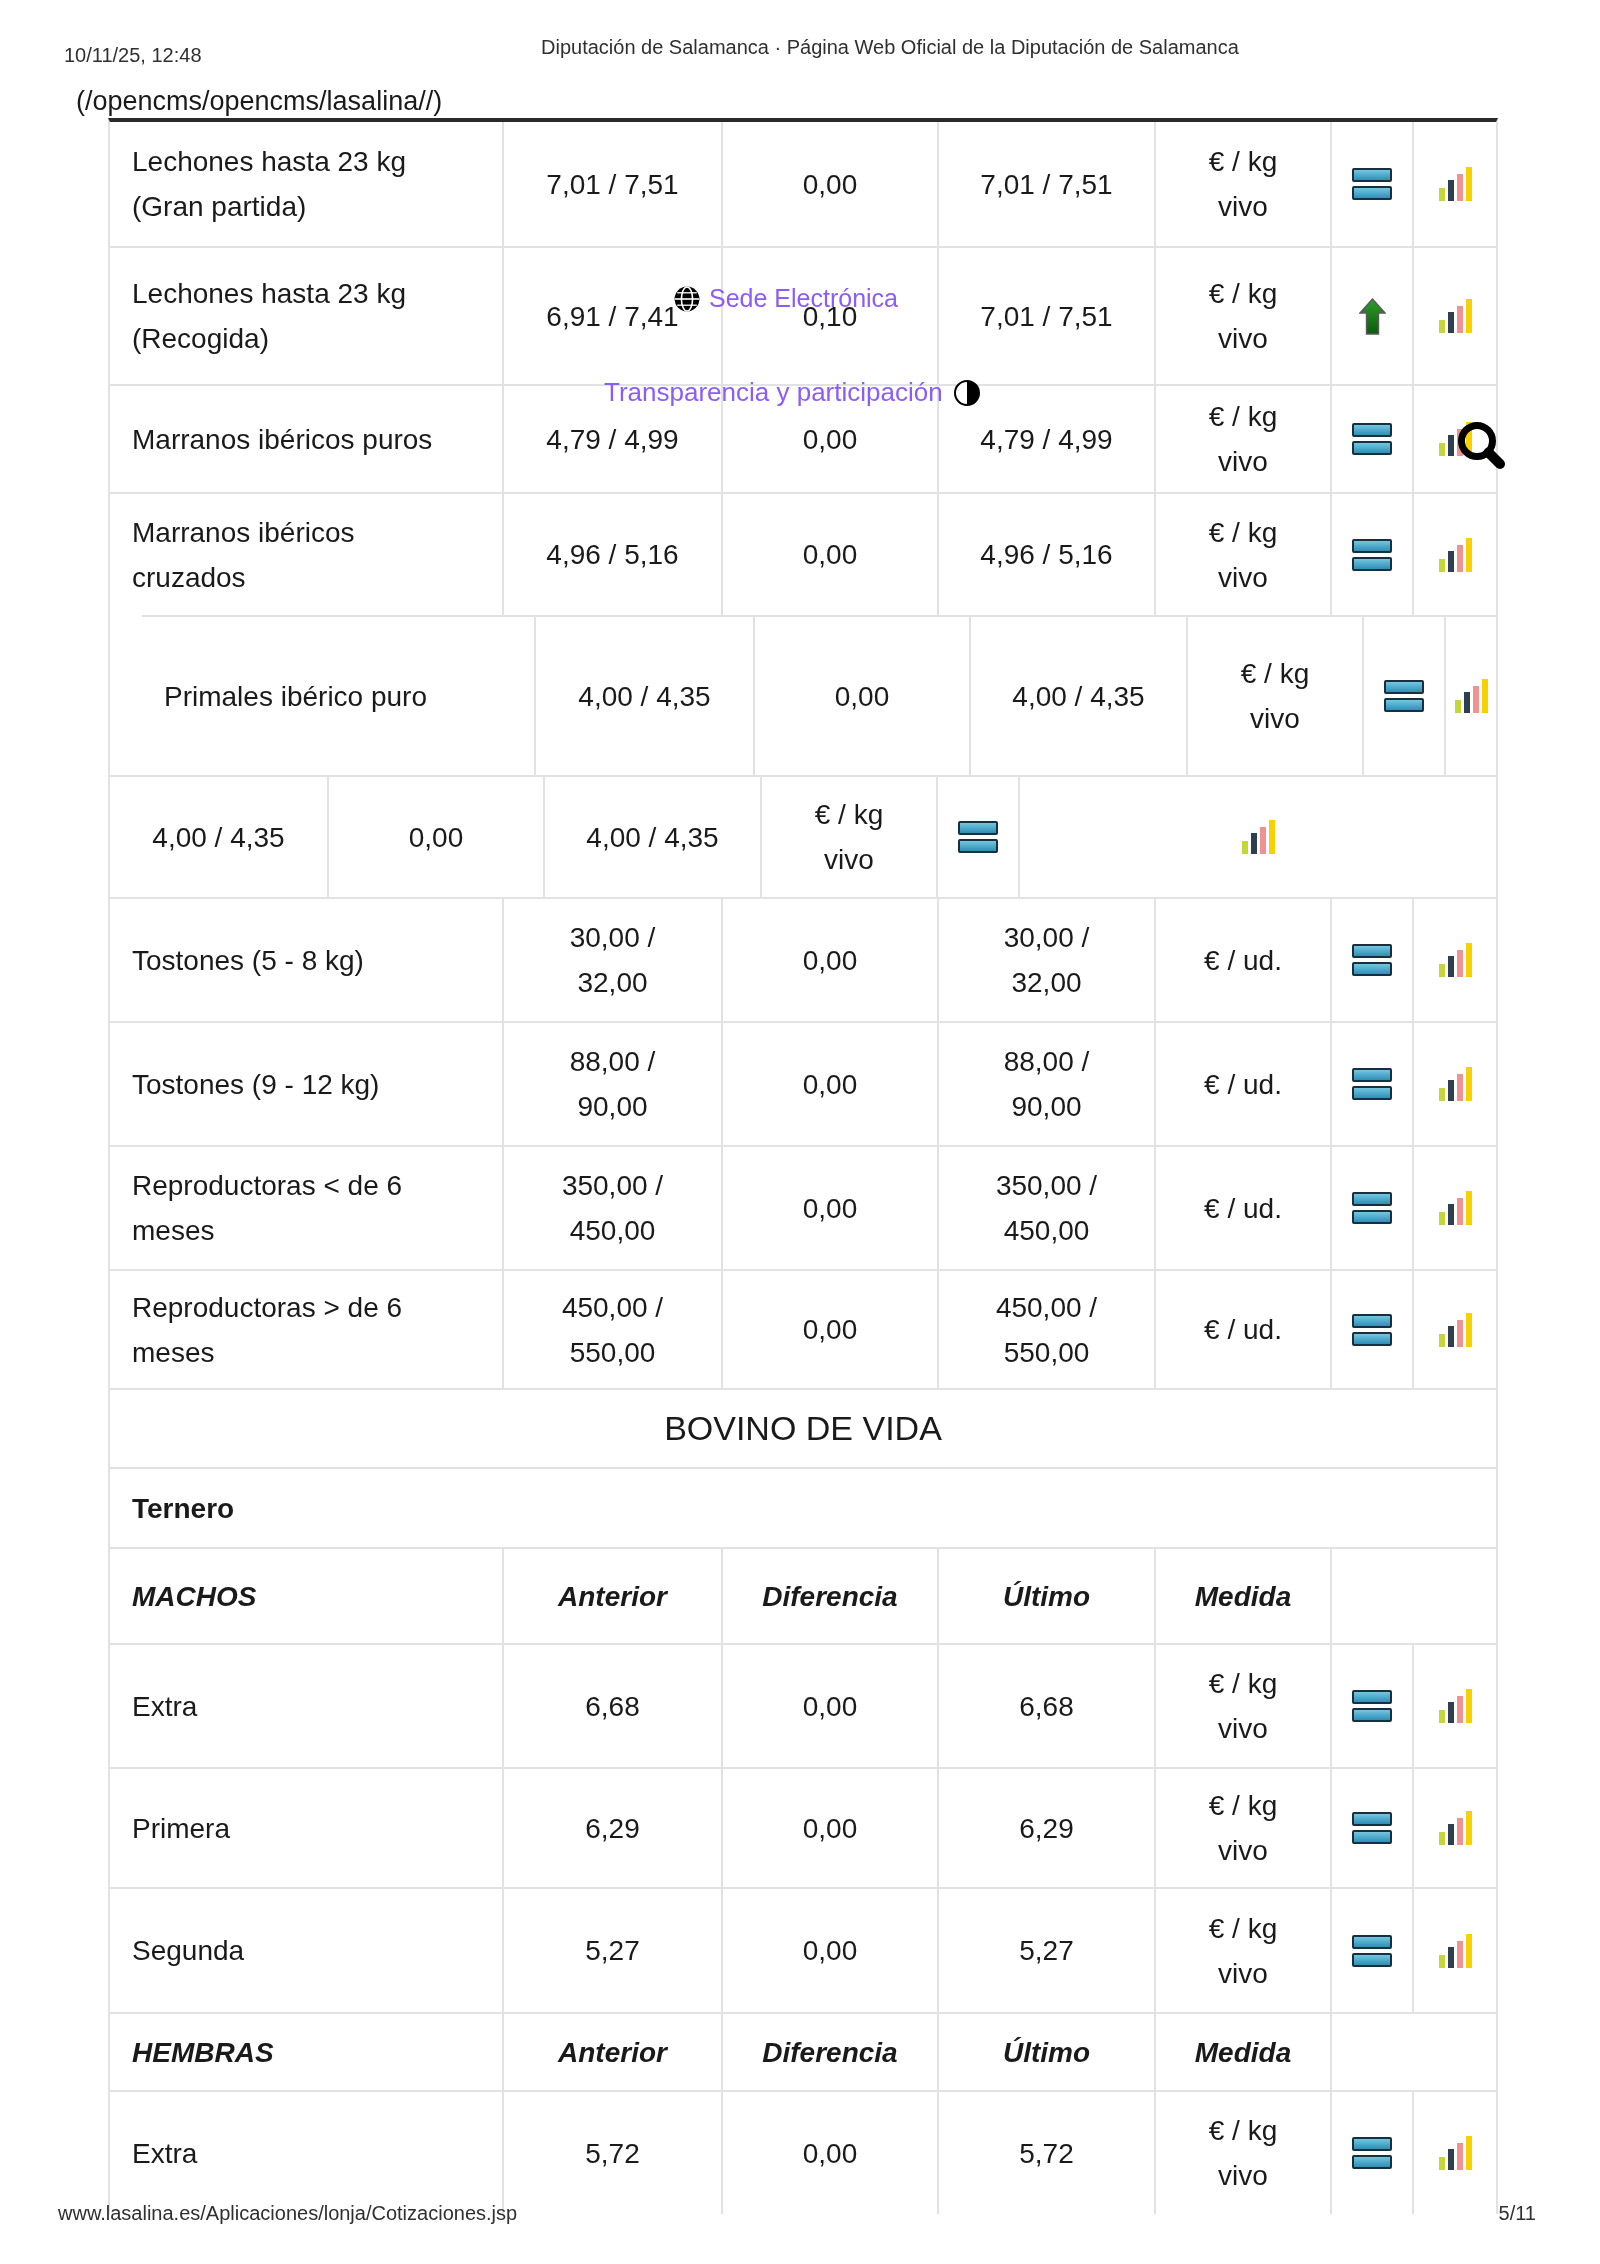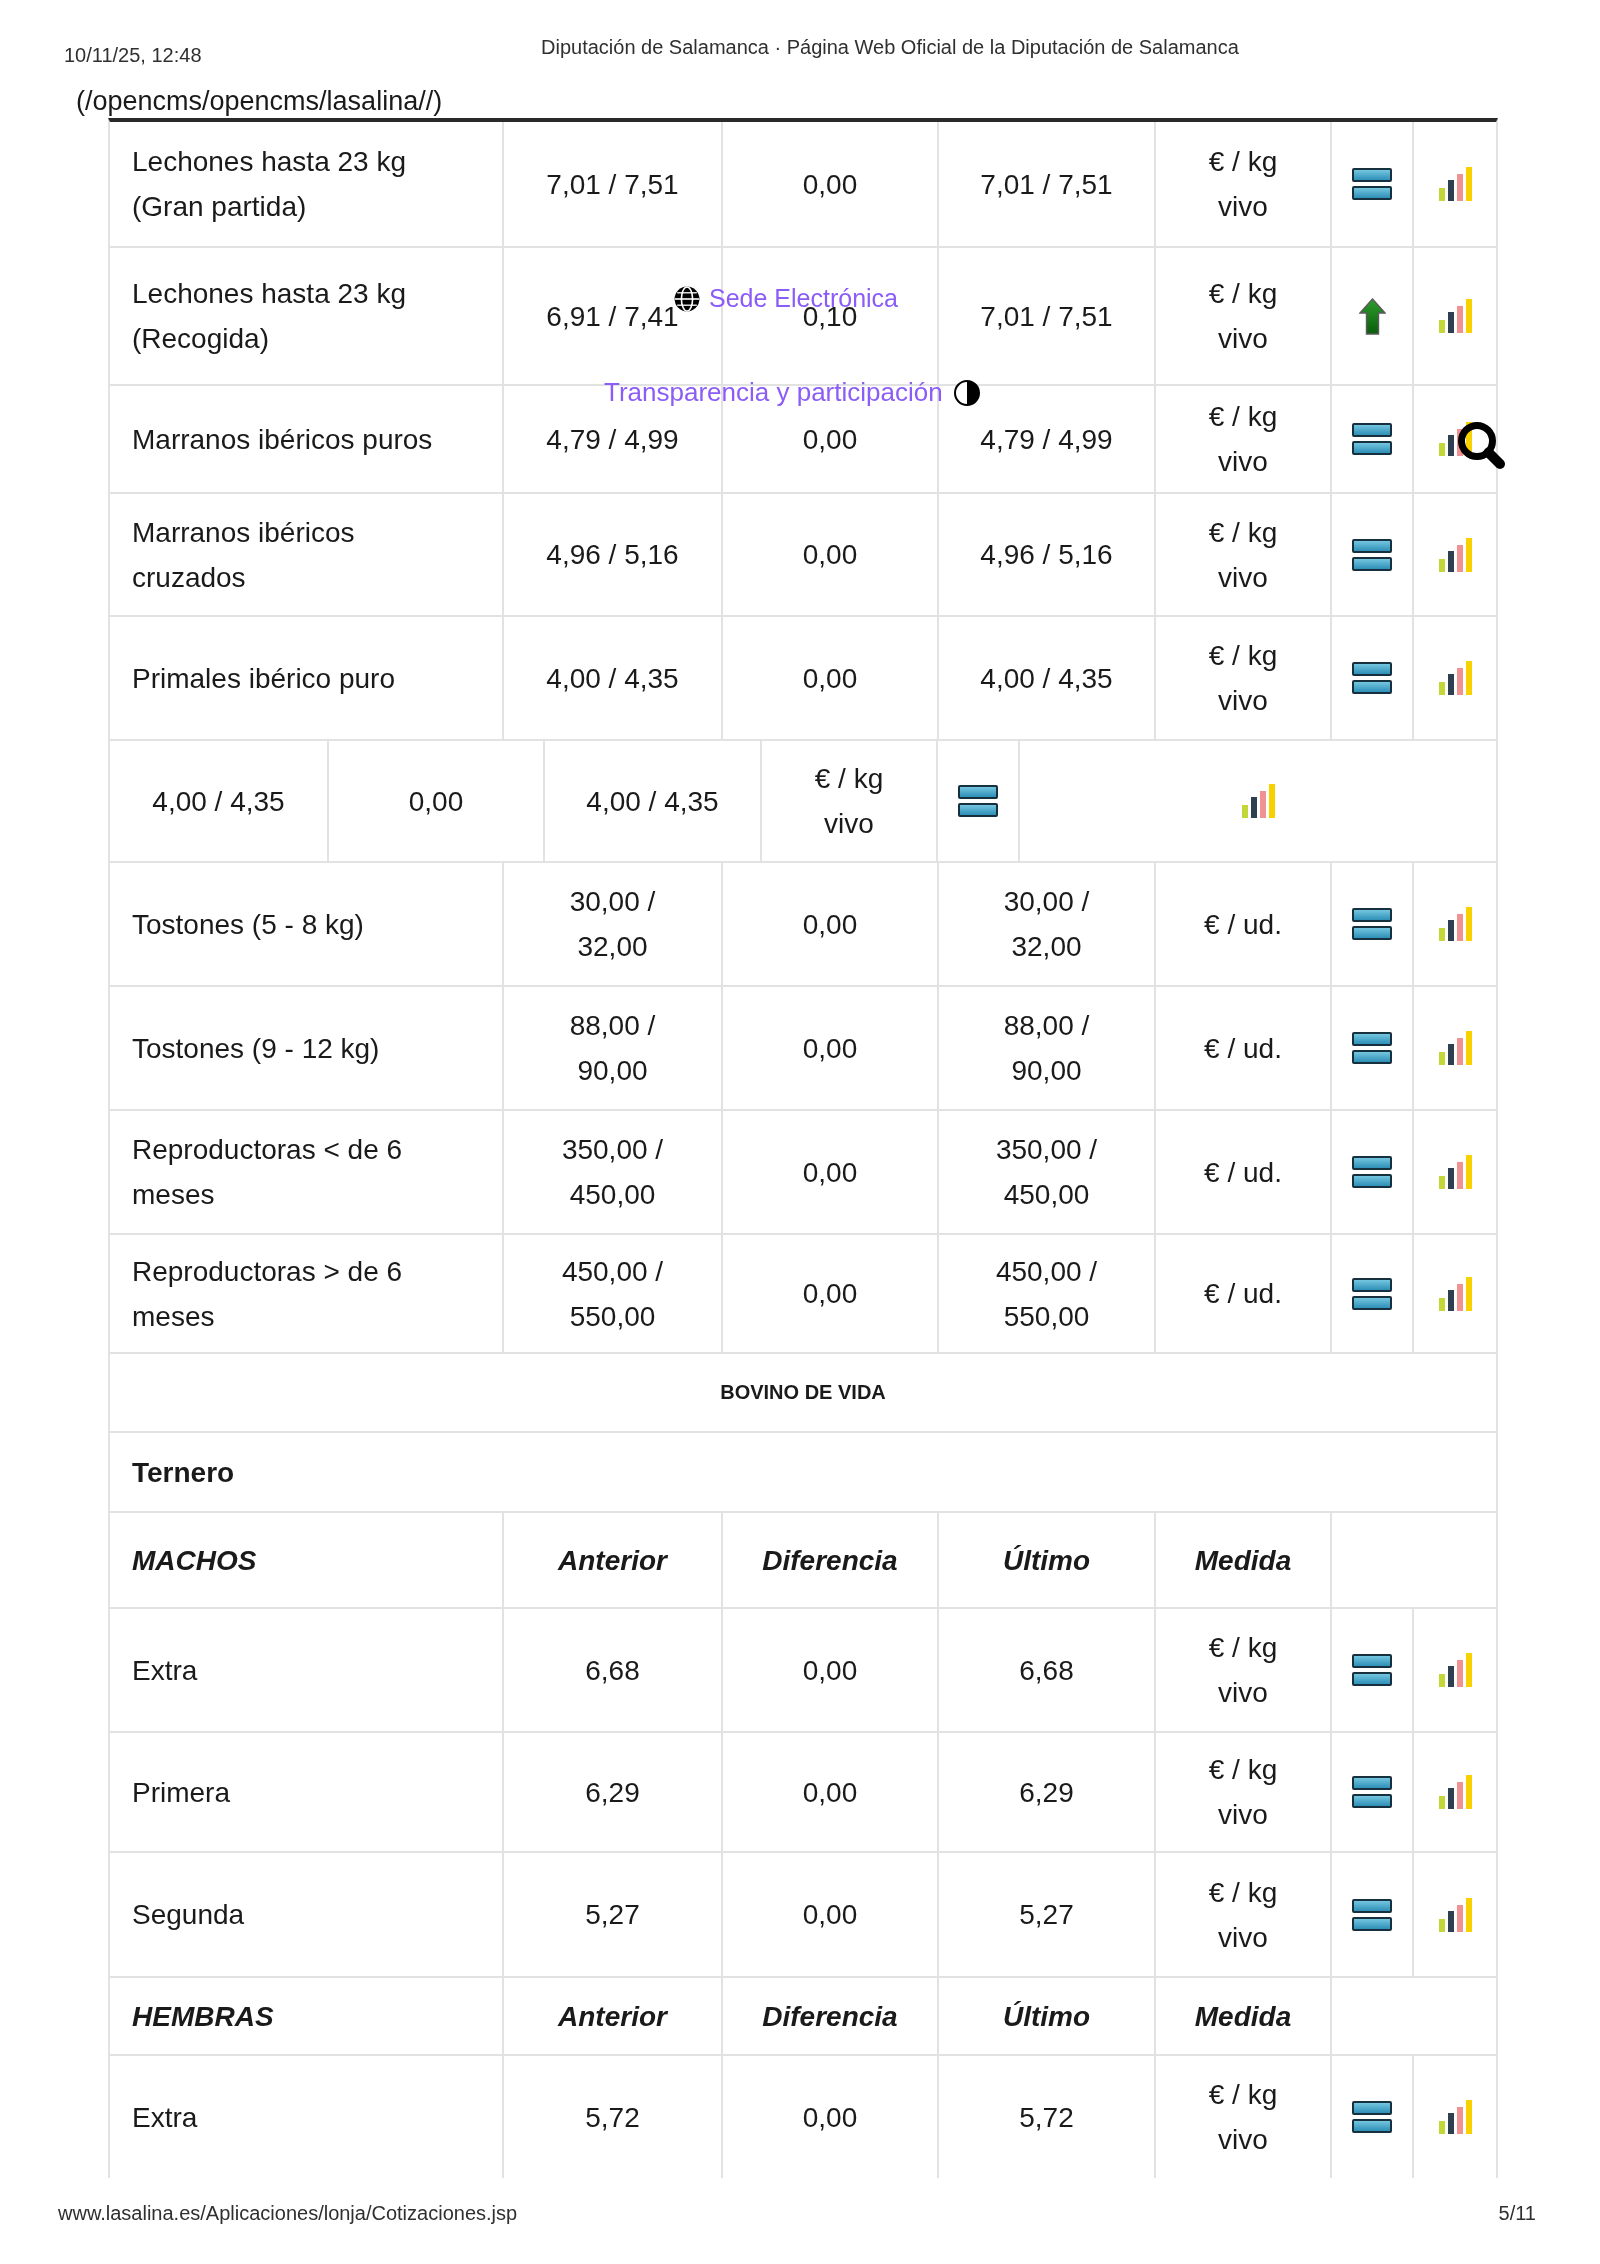--- a/index.html
+++ b/index.html
@@ -23,21 +23,21 @@
   .cell{
     box-sizing:border-box;display:flex;align-items:center;justify-content:center;
     text-align:center;font-size:28px;line-height:45px;white-space:pre-line;
     border-right:2px solid #e2e2e2;overflow:hidden;
   }
   .cell.nob{border-right:none;}
   .cell.name{justify-content:flex-start;text-align:left;padding-left:22px;padding-right:14px;}
   .c1{width:394px;} .c2{width:219px;} .c3{width:216px;} .c4{width:217px;}
   .c5{width:176px;} .c6{width:82px;} .c7{flex:1;}
   .hdr .cell{font-weight:bold;font-style:italic;}
-  .section-cell{flex:1;justify-content:center;font-weight:bold;font-size:20px;border-right:none;}
+  .section-cell{flex:1;justify-content:center;font-weight:normal;font-size:34px;border-right:none;}
   .subsection-cell{flex:1;justify-content:flex-start;text-align:left;padding-left:22px;font-weight:bold;border-right:none;}
 
   
   .eq{display:flex;flex-direction:column;gap:4px;}
   .eq i{display:block;width:40px;height:14px;box-sizing:border-box;
         border:2px solid #16303d;border-radius:2px;}
   .chart{display:flex;align-items:flex-end;gap:3px;height:34px;}
   .chart i{display:block;width:6px;}
   .halfmoon{width:26px;height:26px;box-sizing:border-box;border:2px solid #000;
             border-radius:50%;background:linear-gradient(90deg,#ffffff 0 50%,#000000 50% 100%);}
@@ -102,21 +102,21 @@
       <div class="cell name c1">Marranos ibéricos
 cruzados</div>
       <div class="cell c2">4,96 / 5,16</div>
       <div class="cell c3">0,00</div>
       <div class="cell c4">4,96 / 5,16</div>
       <div class="cell c5">€ / kg
 vivo</div>
       <div class="cell c6"><span class="eq"><i style="background:linear-gradient(180deg,#74c6e0,#2e8fb7);border-color:#16303d"></i><i style="background:linear-gradient(180deg,#74c6e0,#2e8fb7);border-color:#16303d"></i></span></div>
       <div class="cell c7 nob"><span class="chart"><i style="background:#c3d838;height:13px"></i><i style="background:#2e3f50;height:21px"></i><i style="background:#f19292;height:27px"></i><i style="background:#f8d200;height:34px"></i></span></div>
     </div>
-    <div class="row bordered" style="height: 124px;">
+    <div class="row bordered" style="height: 160px; margin-left: 32px;">
       <div class="cell name c1">Primales ibérico puro</div>
       <div class="cell c2">4,00 / 4,35</div>
       <div class="cell c3">0,00</div>
       <div class="cell c4">4,00 / 4,35</div>
       <div class="cell c5">€ / kg
 vivo</div>
       <div class="cell c6"><span class="eq"><i style="background:linear-gradient(180deg,#74c6e0,#2e8fb7);border-color:#16303d"></i><i style="background:linear-gradient(180deg,#74c6e0,#2e8fb7);border-color:#16303d"></i></span></div>
       <div class="cell c7 nob"><span class="chart"><i style="background:#c3d838;height:13px"></i><i style="background:#2e3f50;height:21px"></i><i style="background:#f19292;height:27px"></i><i style="background:#f8d200;height:34px"></i></span></div>
     </div>
     <div class="row bordered" style="height: 122px;">

